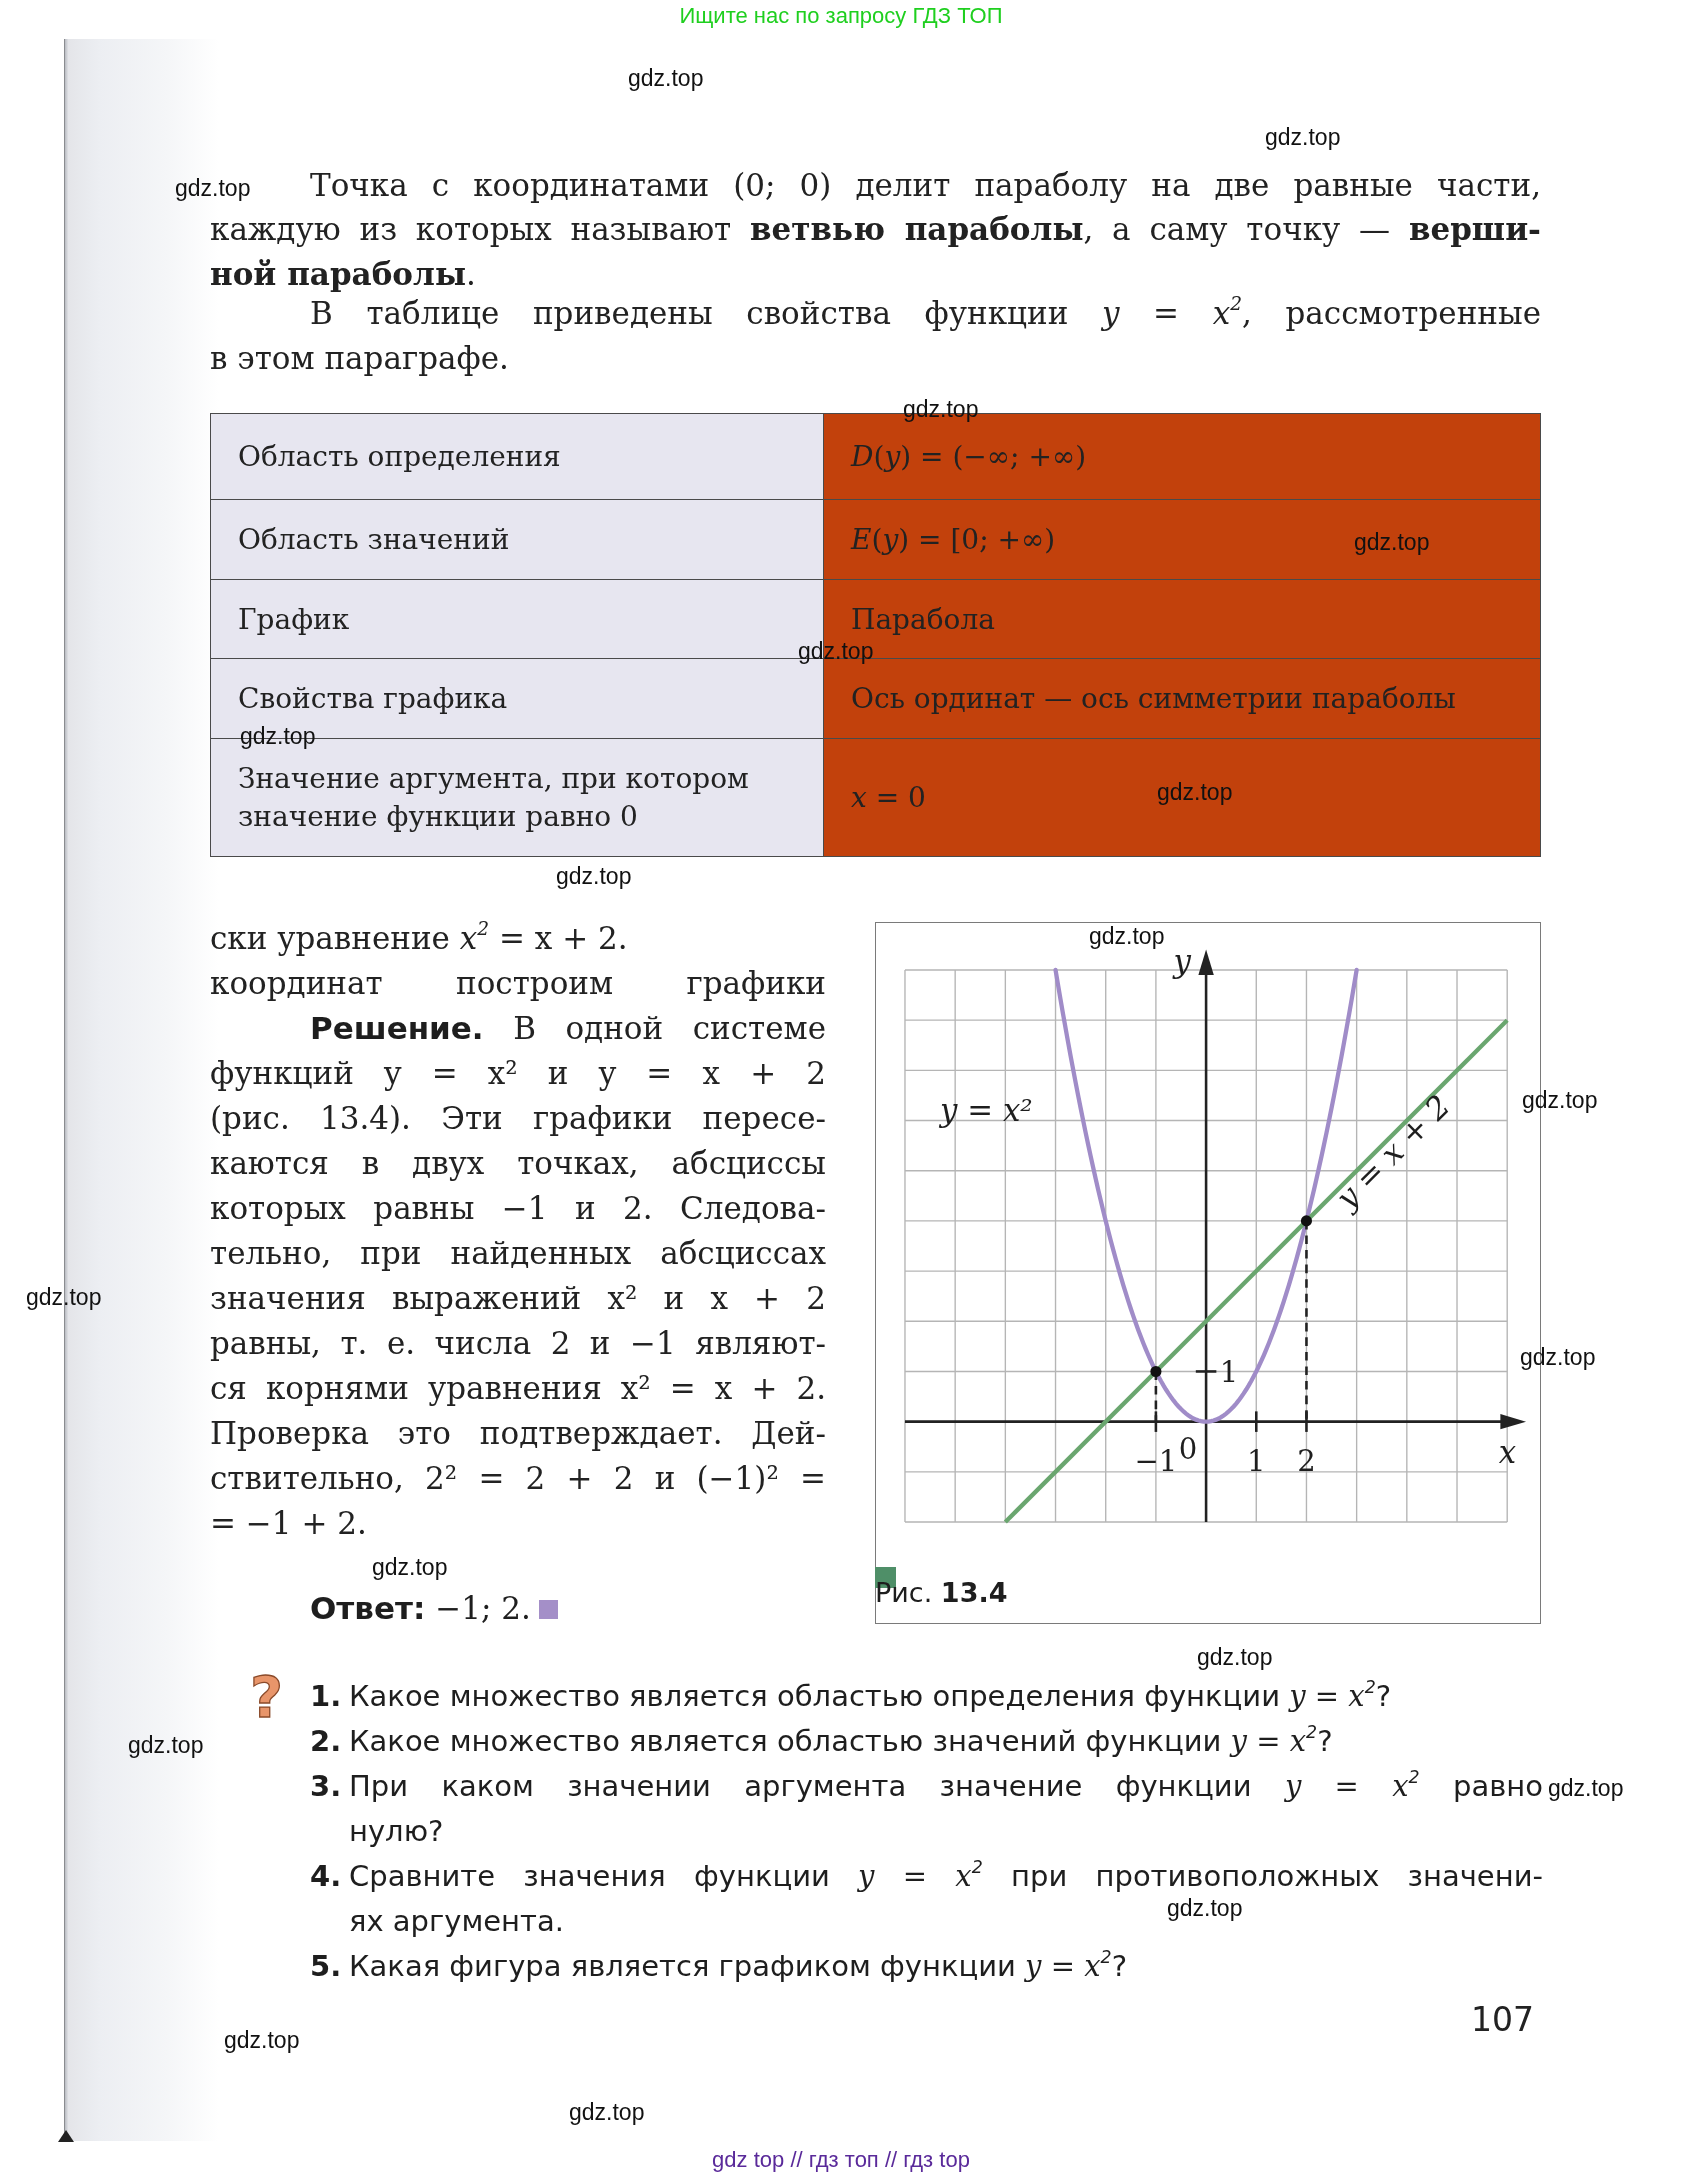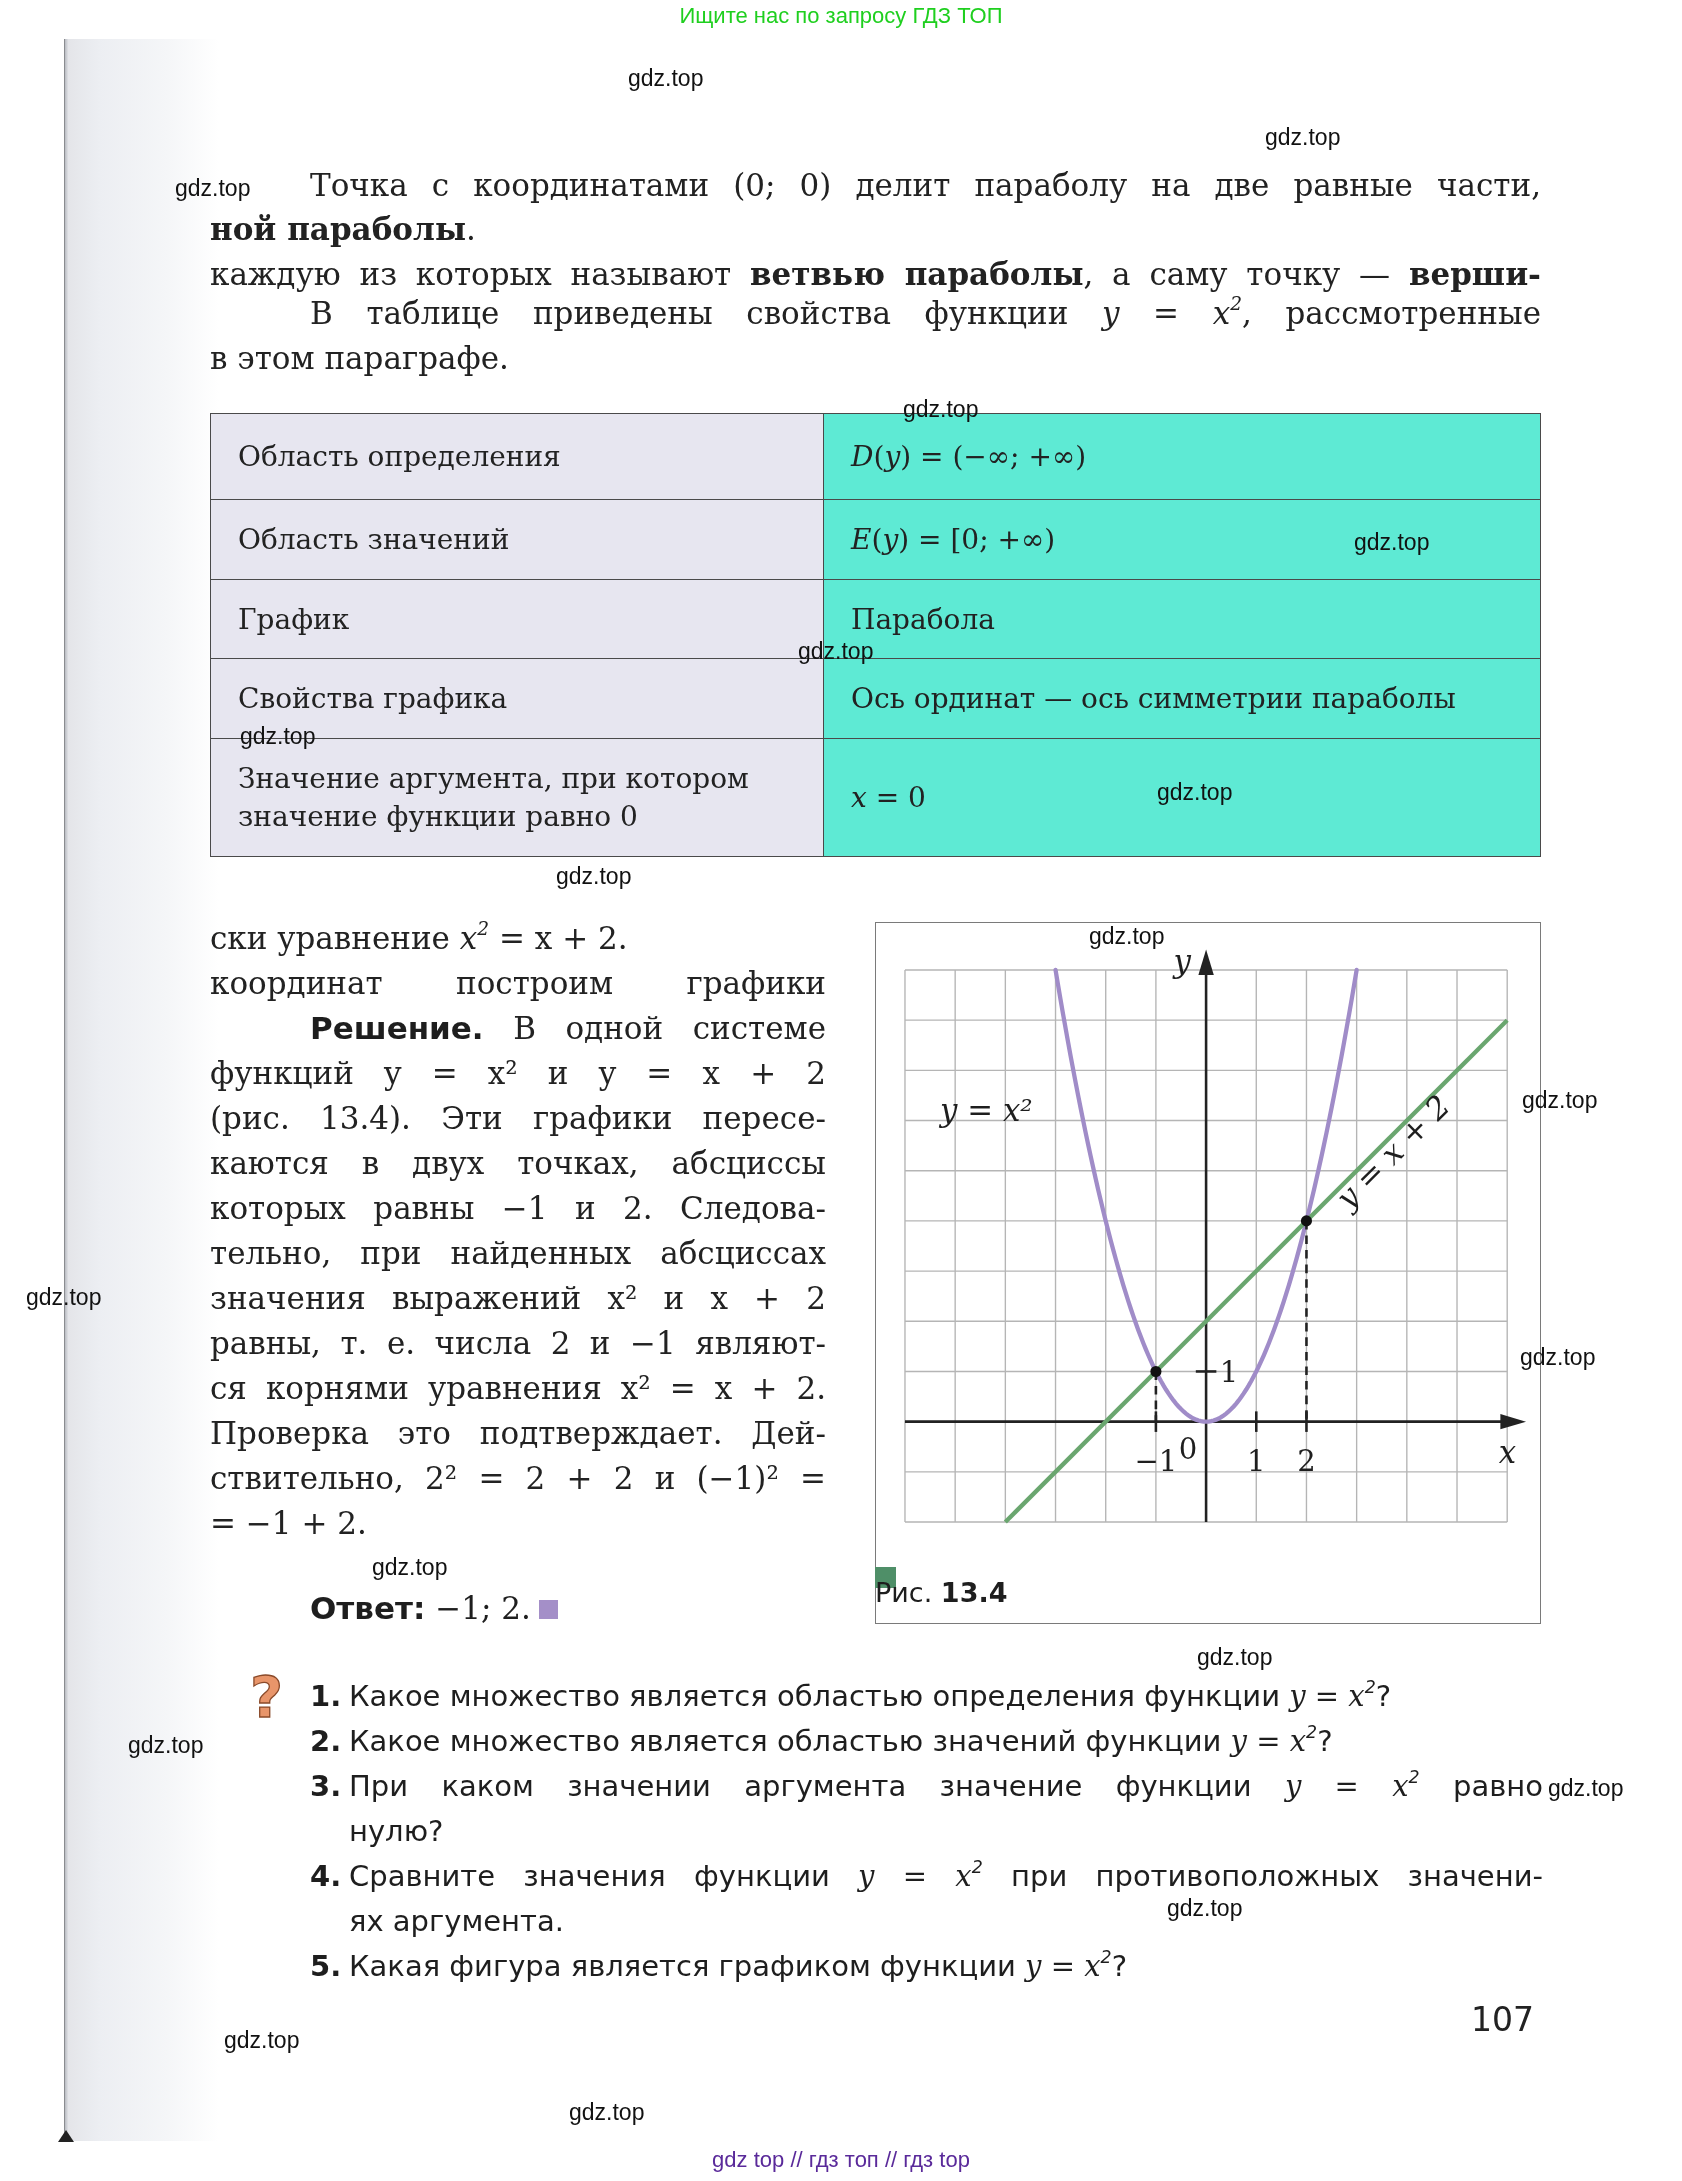--- a/index.html
+++ b/index.html
@@ -40,21 +40,21 @@
   
   table.props {
     position: absolute; left: 210px; top: 413px; width: 1331px;
     border-collapse: collapse; font-size: 28px; font-family: "DejaVu Serif", serif;
     color: #222;
   }
   table.props td {
     border: 1.7px solid #4a4a4a; padding: 0 27px; vertical-align: middle;
   }
   table.props td.k { background: #e7e6f0; width: 558px; }
-  table.props td.v { background: #5eead4; }
+  table.props td.v { background: #c2410c; }
 
   
   .example { left: 210px; top: 916px; width: 616px; font-size: 31px; line-height: 45px; }
   .example .line { height: 45px; }
   .purple-head {
     font-family: "DejaVu Sans", sans-serif; font-weight: bold; color: #8a6fb4;
     text-decoration: underline; text-decoration-color: #8a6fb4;
   }
   .sans-head { font-family: "DejaVu Sans", sans-serif; font-weight: bold; color: #1e1e1e; }
   .answer { left: 310px; top: 1590px; font-size: 31px; white-space: nowrap; }
@@ -98,25 +98,25 @@
 
 <div class="abs top-banner">Ищите нас по запросу ГДЗ ТОП</div>
 
 <div class="abs page"></div>
 <div class="abs page-corner"></div>
 
 <div class="abs body-text" style="left:310px; top:163px; width:1231px;">
   <span class="line">Точка с координатами (0; 0) делит параболу на две равные части,</span>
 </div>
 <div class="abs body-text" style="left:210px; top:207px; width:1331px;">
+  <span class="line">
+    <span>каждую из которых называют </span><span class="bold">ветвью параболы</span><span>, а саму точку — </span><span class="bold">верши-</span>
+  </span>
   <span class="line last">
     <span class="bold">ной параболы</span><span>.</span>
-  </span>
-  <span class="line">
-    <span>каждую из которых называют </span><span class="bold">ветвью параболы</span><span>, а саму точку — </span><span class="bold">верши-</span>
   </span>
 </div>
 
 <div class="abs body-text" style="left:310px; top:291px; width:1231px;">
   <span class="line">
     <span>В таблице приведены свойства функции </span><span class="math">y</span><span> = </span><span class="math">x</span><sup>2</sup><span>, рассмотренные</span>
   </span>
 </div>
 <div class="abs body-text" style="left:210px; top:336px; width:1331px;">
   <span class="line last">в этом параграфе.</span>

